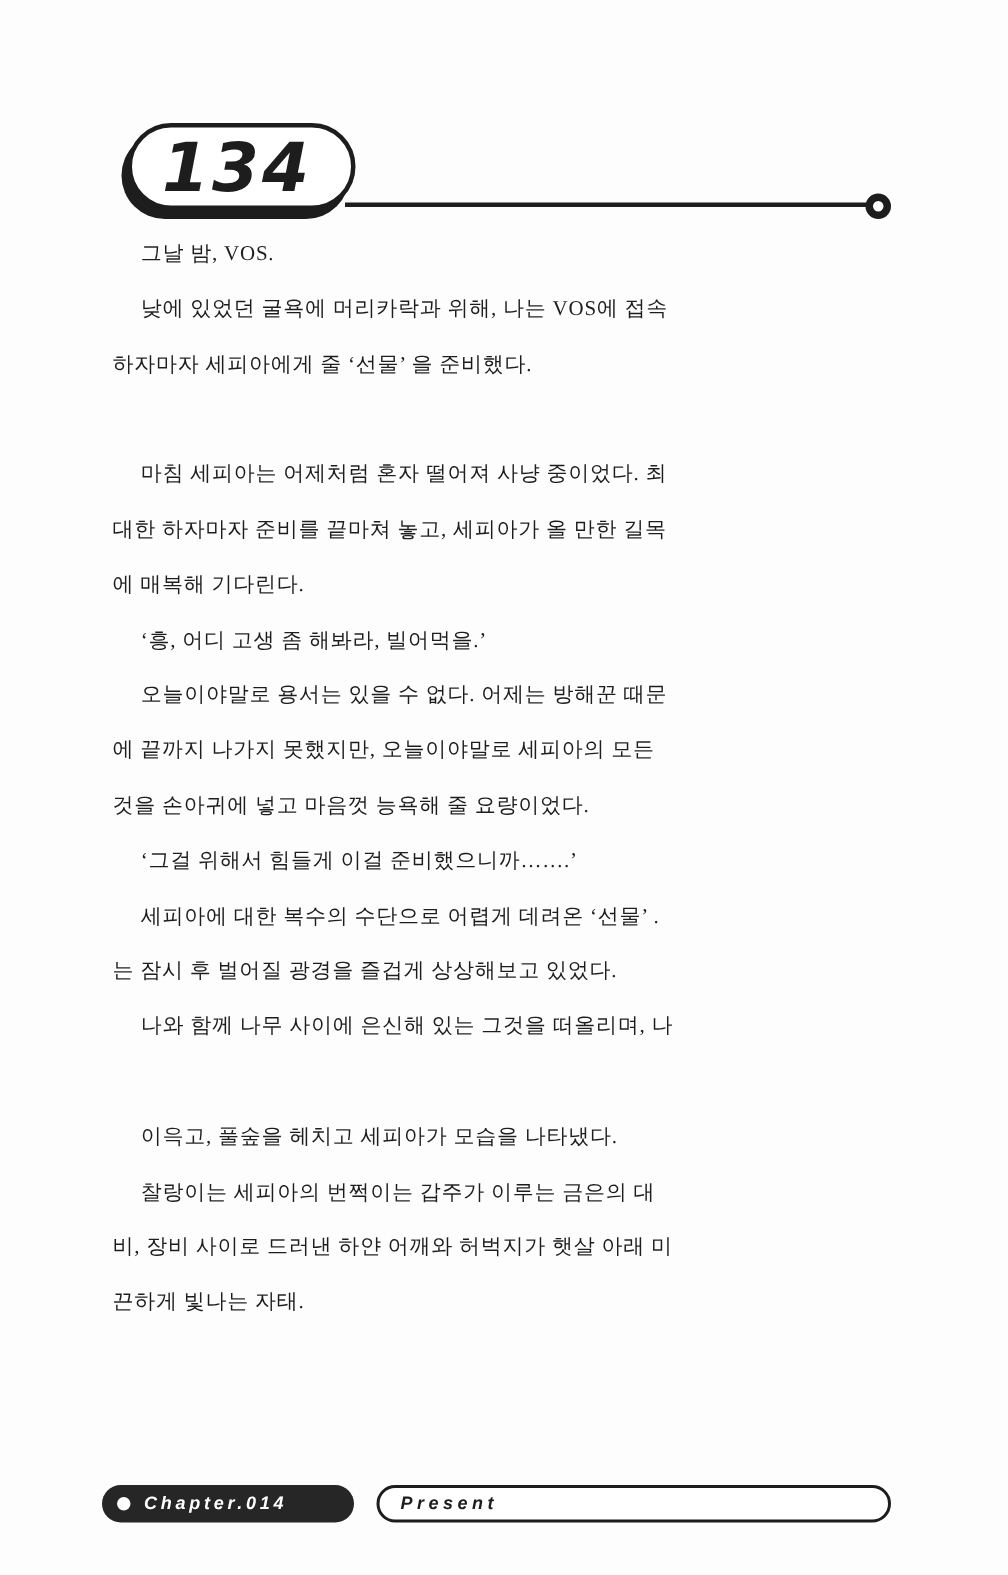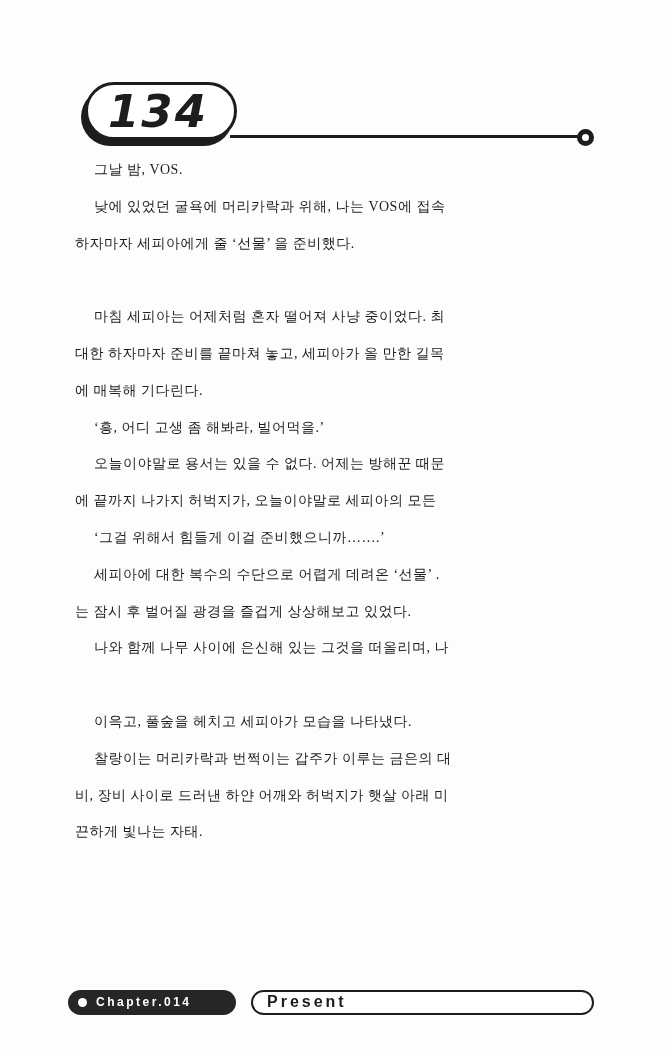--- a/index.html
+++ b/index.html
@@ -86,20 +86,21 @@
   
   .footer {
     position: absolute;
     left: 68px;
     top: 990px;
     width: 536px;
     display: flex;
     align-items: center;
     gap: 15px;
     font-family: "Liberation Sans", "DejaVu Sans", sans-serif;
+    font-style: italic;
   }
   .chapter-pill {
     background: #262626;
     color: #fff;
     height: 25px;
     width: 168px;
     border-radius: 13px;
     display: flex;
     align-items: center;
     padding-left: 10px;
@@ -126,21 +127,21 @@
     color: var(--ink);
     height: 25px;
     width: 343px;
     border-radius: 13px;
     display: flex;
     align-items: center;
     padding-left: 14px;
     flex: none;
   }
   .present-pill .label {
-    font-size: 16px;
+    font-size: 12px;
     font-weight: 700;
     letter-spacing: 3px;
     line-height: 1;
     padding-bottom: 1px;
   }
 </style>
 </head>
 <body>
 
 <div class="page">
@@ -154,28 +155,29 @@
   <div class="body-text">
       <div class="line indent">그날 밤, VOS.</div>
       <div class="line indent">낮에 있었던 굴욕에 머리카락과 위해, 나는 VOS에 접속</div>
       <div class="line">하자마자 세피아에게 줄 ‘선물’ 을 준비했다.</div>
       <div class="line blank"></div>
       <div class="line indent">마침 세피아는 어제처럼 혼자 떨어져 사냥 중이었다. 최</div>
       <div class="line">대한 하자마자 준비를 끝마쳐 놓고, 세피아가 올 만한 길목</div>
       <div class="line">에 매복해 기다린다.</div>
       <div class="line indent">‘흥, 어디 고생 좀 해봐라, 빌어먹을.’</div>
       <div class="line indent">오늘이야말로 용서는 있을 수 없다. 어제는 방해꾼 때문</div>
-      <div class="line">에 끝까지 나가지 허벅지가, 오늘이야말로 세피아의 모든</div>
+      <div class="line">에 끝까지 나가지 못했지만, 오늘이야말로 세피아의 모든</div>
+      <div class="line">것을 손아귀에 넣고 마음껏 능욕해 줄 요량이었다.</div>
       <div class="line indent">‘그걸 위해서 힘들게 이걸 준비했으니까…….’</div>
       <div class="line indent">세피아에 대한 복수의 수단으로 어렵게 데려온 ‘선물’ .</div>
       <div class="line">는 잠시 후 벌어질 광경을 즐겁게 상상해보고 있었다.</div>
       <div class="line indent">나와 함께 나무 사이에 은신해 있는 그것을 떠올리며, 나</div>
       <div class="line blank"></div>
       <div class="line indent">이윽고, 풀숲을 헤치고 세피아가 모습을 나타냈다.</div>
-      <div class="line indent">찰랑이는 머리카락과 번쩍이는 갑주가 이루는 금은의 대</div>
+      <div class="line indent">찰랑이는 세피아의 번쩍이는 갑주가 이루는 금은의 대</div>
       <div class="line">비, 장비 사이로 드러낸 하얀 어깨와 허벅지가 햇살 아래 미</div>
       <div class="line">끈하게 빛나는 자태.</div>
     </div>
 
   <div class="footer">
     <div class="chapter-pill">
       <span class="dot"></span>
       <span class="label">Chapter.014</span>
     </div>
     <div class="present-pill">

